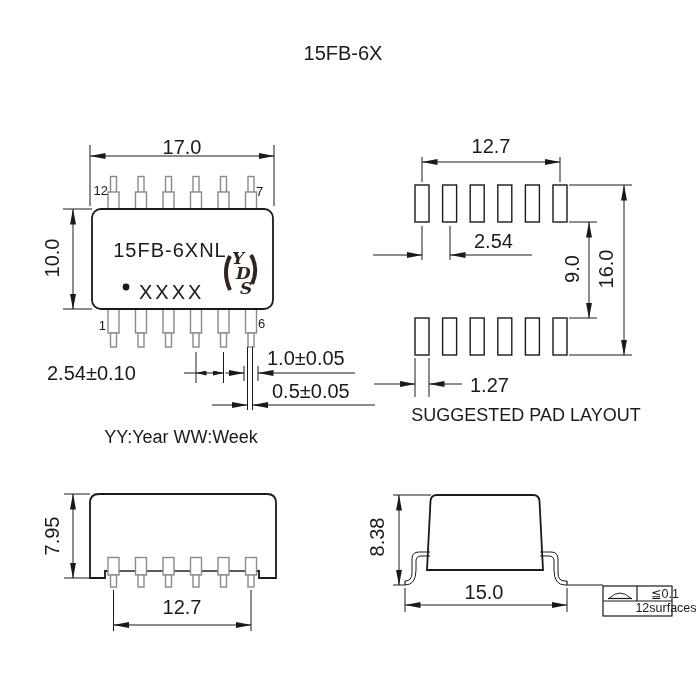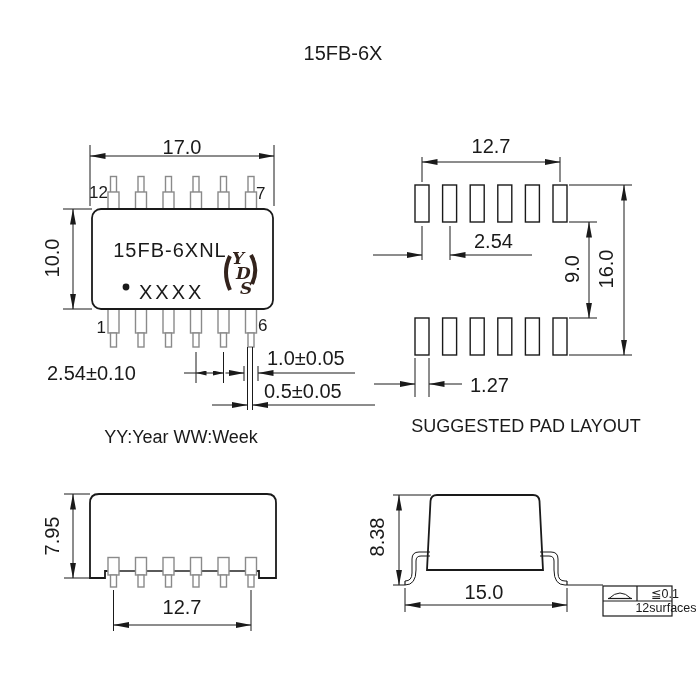--- a/index.html
+++ b/index.html
@@ -2,21 +2,21 @@
 <html><head>
 <meta charset="utf-8">
 <style>
   html,body{margin:0;padding:0;background:#fff;}
   #canvas{position:relative;width:700px;height:700px;background:#fff;overflow:hidden;
           font-family:"Liberation Sans", sans-serif;color:#1a1a1a;}
   #linework{position:absolute;left:0;top:0;}
   .txt{position:absolute;color:#1a1a1a;line-height:1.1;white-space:nowrap;}
   .dim{font-size:20px;}
   .big{font-size:20px;}
-  .pin{font-size:17px;}
+  .pin{font-size:13px;}
   .cap{font-size:18px;}
   .sm{font-size:12.5px;}
   .ctr{text-align:center;}
   .rgt{text-align:right;}
   .rot{transform:translate(-50%,-50%) rotate(-90deg);}
   .mark{letter-spacing:1px;}
   .xxxx{letter-spacing:3px;}
   svg line, svg path.ln{stroke:#1a1a1a;stroke-width:1;fill:none;}
   svg .outline{stroke:#1a1a1a;stroke-width:1.8;fill:#fff;}
   svg .pinshape{stroke:#8a8a8a;stroke-width:1.4;fill:#fff;}
@@ -219,29 +219,29 @@
   <div class="txt dim ctr" style="left:152px;top:136px;width:60px;">17.0</div>
   <div class="txt dim rot" style="left:52px;top:258px;">10.0</div>
   <div class="txt pin rgt" style="left:82px;top:184px;width:26px;">12</div>
   <div class="txt pin" style="left:256px;top:185px;width:20px;">7</div>
   <div class="txt pin rgt" style="left:84px;top:319px;width:22px;">1</div>
   <div class="txt pin" style="left:258px;top:317px;width:20px;">6</div>
   <div class="txt dim mark ctr" style="left:110px;top:239px;width:120px;">15FB-6XNL</div>
   <div class="txt xxxx ctr" style="left:139px;top:281px;width:60px;font-size:20px;">XXXX</div>
   <div class="txt dim" style="left:47px;top:362px;width:140px;">2.54±0.10</div>
   <div class="txt dim" style="left:267px;top:347px;width:105px;">1.0±0.05</div>
-  <div class="txt dim" style="left:264px;top:380px;width:105px;">0.5±0.05</div>
+  <div class="txt dim" style="left:272px;top:380px;width:105px;">0.5±0.05</div>
   <div class="txt cap ctr" style="left:91px;top:428px;width:180px;">YY:Year WW:Week</div>
 
   <div class="txt dim ctr" style="left:461px;top:135px;width:60px;">12.7</div>
   <div class="txt dim" style="left:474px;top:230px;width:60px;">2.54</div>
   <div class="txt dim rot" style="left:572px;top:269px;">9.0</div>
   <div class="txt dim rot" style="left:606px;top:269px;">16.0</div>
   <div class="txt dim" style="left:470px;top:374px;width:60px;">1.27</div>
-  <div class="txt cap ctr" style="left:396px;top:417px;width:260px;text-align:center;">SUGGESTED PAD LAYOUT</div>
+  <div class="txt cap ctr" style="left:396px;top:406px;width:260px;text-align:center;">SUGGESTED PAD LAYOUT</div>
 
   <div class="txt dim rot" style="left:52px;top:536px;">7.95</div>
   <div class="txt dim ctr" style="left:152px;top:596px;width:60px;">12.7</div>
 
   <div class="txt dim rot" style="left:377px;top:537px;">8.38</div>
   <div class="txt dim ctr" style="left:449px;top:581px;width:70px;">15.0</div>
   <div class="txt sm ctr" style="left:638px;top:588px;width:54px;">≦0.1</div>
   <div class="txt sm ctr" style="left:604px;top:602px;width:68px;padding-left:28px;">12surfaces</div>
 
 </div>

